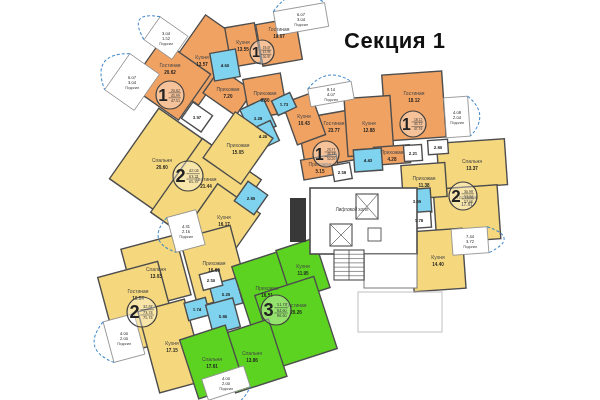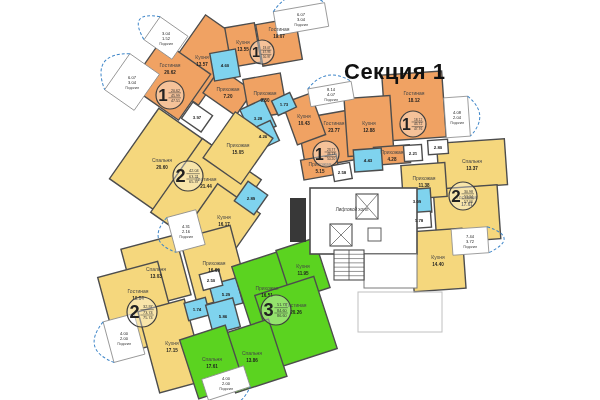--- a/index.html
+++ b/index.html
@@ -1,18 +1,18 @@
 <!DOCTYPE html>
 <html><head>
 <meta charset="utf-8">
 <style>
   html,body{margin:0;padding:0;background:#fff;}
   .stage{position:relative;width:600px;height:400px;background:#ffffff;overflow:hidden;
          font-family:"Liberation Sans",sans-serif;}
-  .title{position:absolute;left:344px;top:59px;font-size:22px;font-weight:bold;
+  .title{position:absolute;left:344px;top:28px;font-size:22px;font-weight:bold;
          color:#111;letter-spacing:.5px;}
   svg text{font-family:"Liberation Sans",sans-serif;}
 </style>
 </head>
 <body>
 
 <div class="stage">
   <svg id="plan" width="600" height="400" viewBox="0 0 600 400">
       <g transform="rotate(35 202 60)">
         <rect x="179" y="21" width="46" height="78" fill="#f0a263" stroke="#4d4d4d" stroke-width="1.4"></rect>

